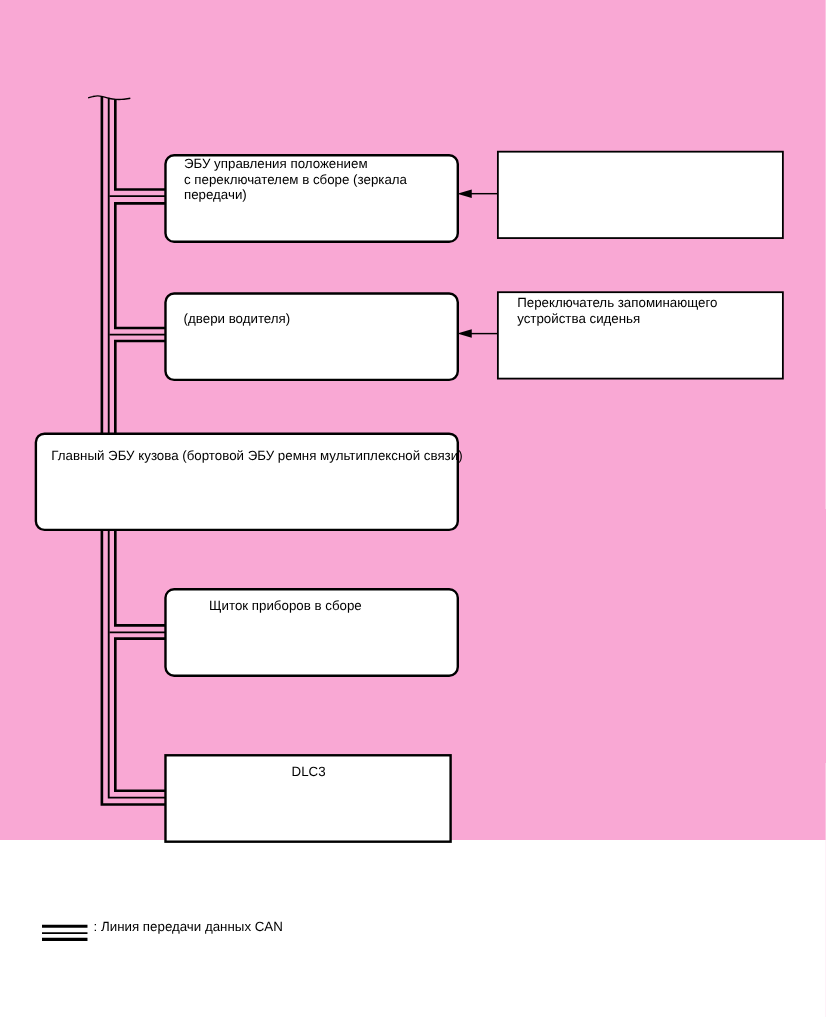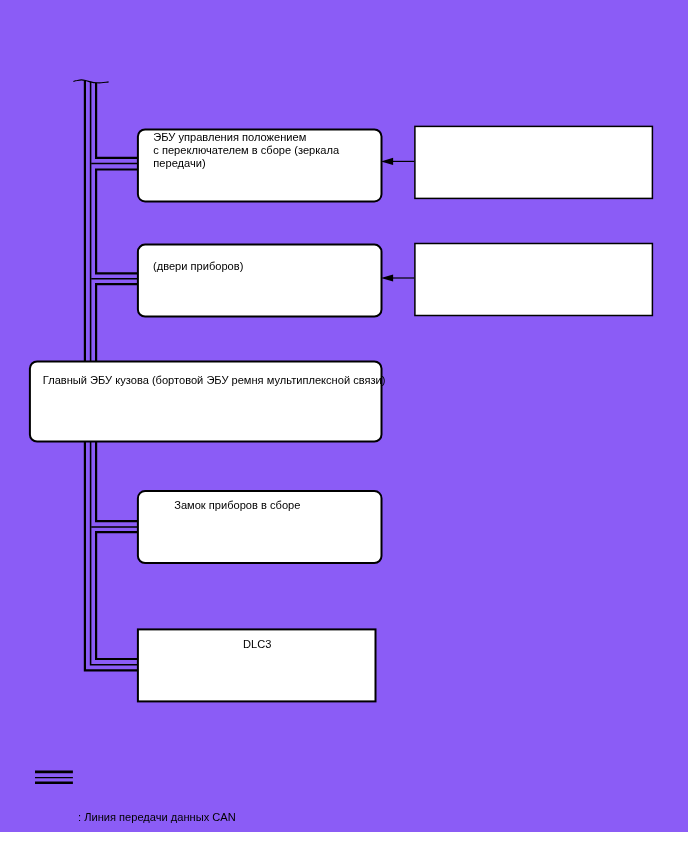--- a/index.html
+++ b/index.html
@@ -1,17 +1,17 @@
 <!DOCTYPE html>
 <html><head>
 <meta charset="utf-8">
 <style>
   html,body{margin:0;padding:0;background:#fff;}
   body{width:688px;height:852px;overflow:hidden;font-family:"Liberation Sans",sans-serif;color:#000;}
-  #stage{position:relative;width:688px;height:832px;background:#8b5cf6;}
+  #stage{position:relative;width:688px;height:700px;background:#f9a8d4;}
   svg#diagram{position:absolute;left:0;top:0;width:688px;height:852px;}
   .node-text{position:absolute;-webkit-font-smoothing:antialiased;font-size:11.1px;line-height:13.1px;color:#000;white-space:pre;}
 </style>
 </head>
 <body>
 
 <div id="stage">
 
   <svg id="diagram" viewBox="0 0 688 852">
 
@@ -57,24 +57,25 @@
     <g stroke="#000" fill="none">
       <line x1="35" y1="771.9" x2="72.9" y2="771.9" stroke-width="2.6"></line>
       <line x1="35" y1="777.6" x2="72.9" y2="777.6" stroke-width="1.4"></line>
       <line x1="35" y1="782.8" x2="72.9" y2="782.8" stroke-width="2.6"></line>
     </g>
   </svg>
 
   <div class="node-text" style="left:153.3px;top:130.7px;"><span>ЭБУ управления положением</span><br><span>с переключателем в сборе (зеркала</span><br><span>передачи)</span></div>
 
 
-  <div class="node-text" style="left:153px;top:247.0px;"><br><span>(двери приборов)</span></div>
+  <div class="node-text" style="left:153px;top:247.0px;"><br><span>(двери водителя)</span></div>
 
+  <div class="node-text" style="left:431px;top:247.0px;"><span>Переключатель запоминающего</span><br><span>устройства сиденья</span></div>
 
   <div class="node-text" style="left:42.8px;top:374.2px;"><span>Главный ЭБУ кузова (бортовой ЭБУ ремня мультиплексной связи)</span></div>
 
-  <div class="node-text" style="left:174.2px;top:499.3px;"><span>Замок приборов в сборе</span></div>
+  <div class="node-text" style="left:174.2px;top:499.3px;"><span>Щиток приборов в сборе</span></div>
 
   <div class="node-text" style="left:243px;top:638.0px;"><span>DLC3</span></div>
 
-  <div class="node-text" style="left:78px;top:767.2px;margin-top:44px;">: Линия передачи данных CAN</div>
+  <div class="node-text" style="left:78px;top:767.2px;">: Линия передачи данных CAN</div>
 
 </div>
 
 </body></html>

